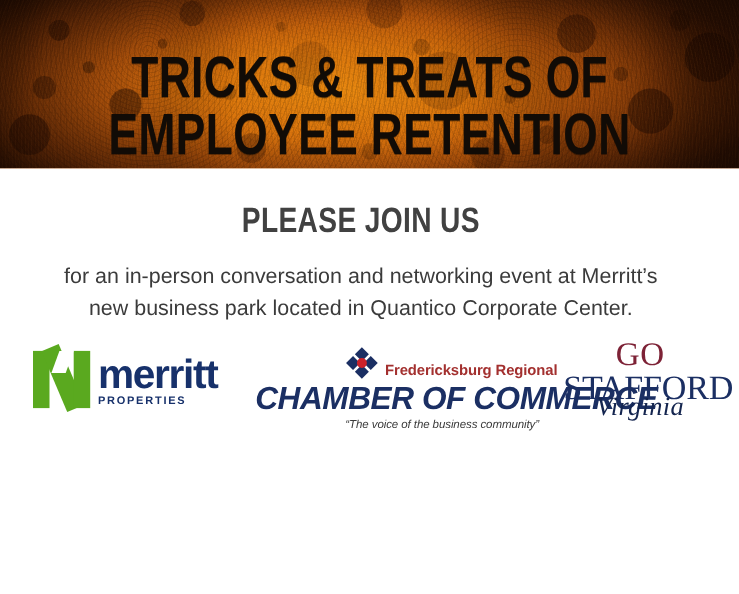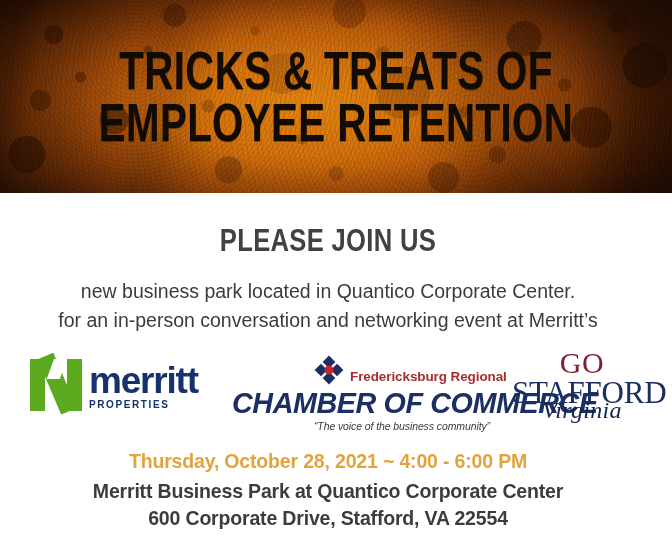--- a/index.html
+++ b/index.html
@@ -21,21 +21,21 @@
     width: 672px;
     height: 540px;
     background: #ffffff;
     overflow: hidden;
   }
 
   
   .banner {
     position: relative;
     width: 672px;
-    height: 193px;
+    height: 153px;
     overflow: hidden;
     background: #b5560d;
   }
 
   .banner-tex {
     position: absolute;
     inset: 0;
   }
 
   
@@ -341,22 +341,22 @@
       <span class="banner-line">TRICKS &amp; TREATS OF</span>
       <span class="banner-line">EMPLOYEE RETENTION</span>
     </div>
   </div>
 
   <div class="body-wrap">
 
     <div class="join">PLEASE JOIN US</div>
 
     <div class="lead">
+      <span>for an in-person conversation and networking event at Merritt’s</span>
       <span>new business park located in Quantico Corporate Center.</span>
-      <span>for an in-person conversation and networking event at Merritt’s</span>
     </div>
 
     <div class="logos">
 
       <div class="logo logo-merritt">
         <div class="merritt-mark">
           <div class="mk-bar-l"></div>
           <div class="mk-diag"></div>
           <div class="mk-bar-r"></div>
           <div class="mk-notch"></div>
@@ -385,20 +385,15 @@
       </div>
 
       <div class="logo logo-stafford">
         <span class="gs-go">GO</span>
         <span class="gs-stafford">STAFFORD</span>
         <span class="gs-va">Virginia</span>
       </div>
 
     </div>
 
-    <div class="foot">
-      <div class="foot-date">Thursday, October 28, 2021 ~ 4:00 - 6:00 PM</div>
-      <div class="foot-venue">Merritt Business Park at Quantico Corporate Center</div>
-      <div class="foot-addr">600 Corporate Drive, Stafford, VA 22554</div>
-    </div>
 
   </div>
 </div>
 
 </body></html>

